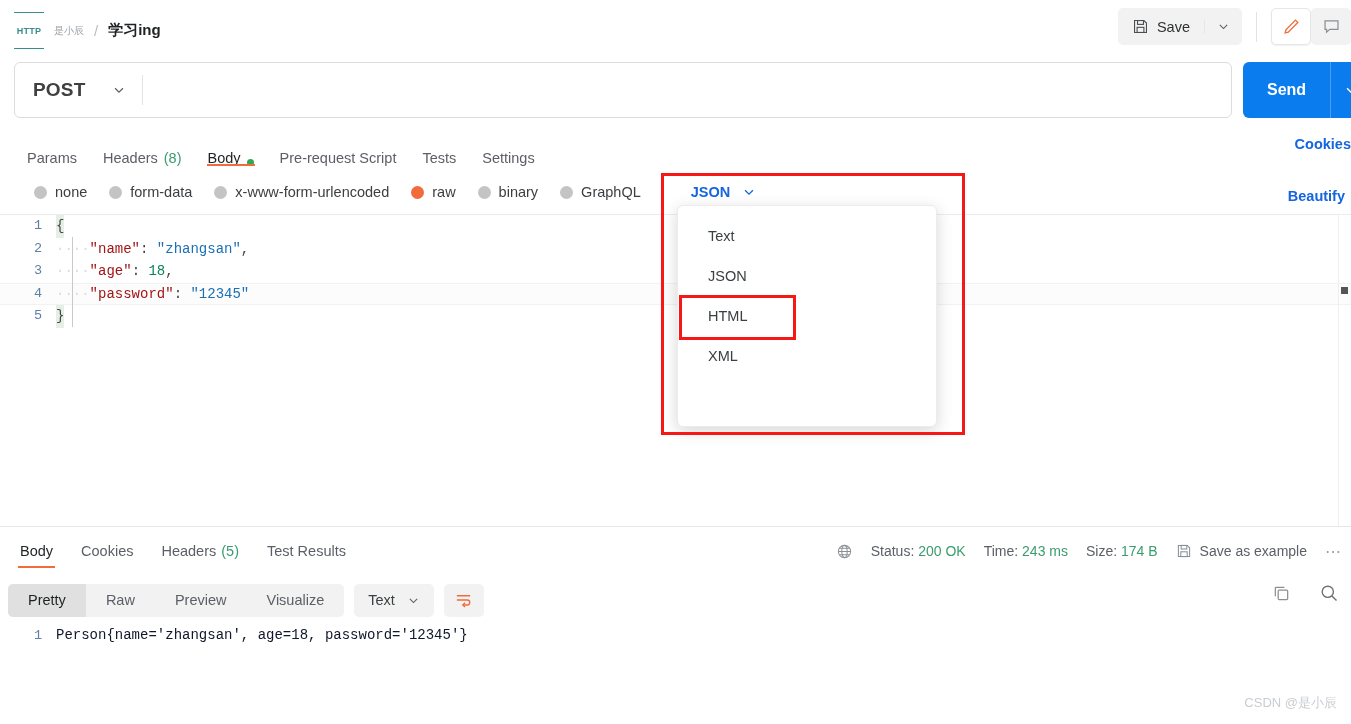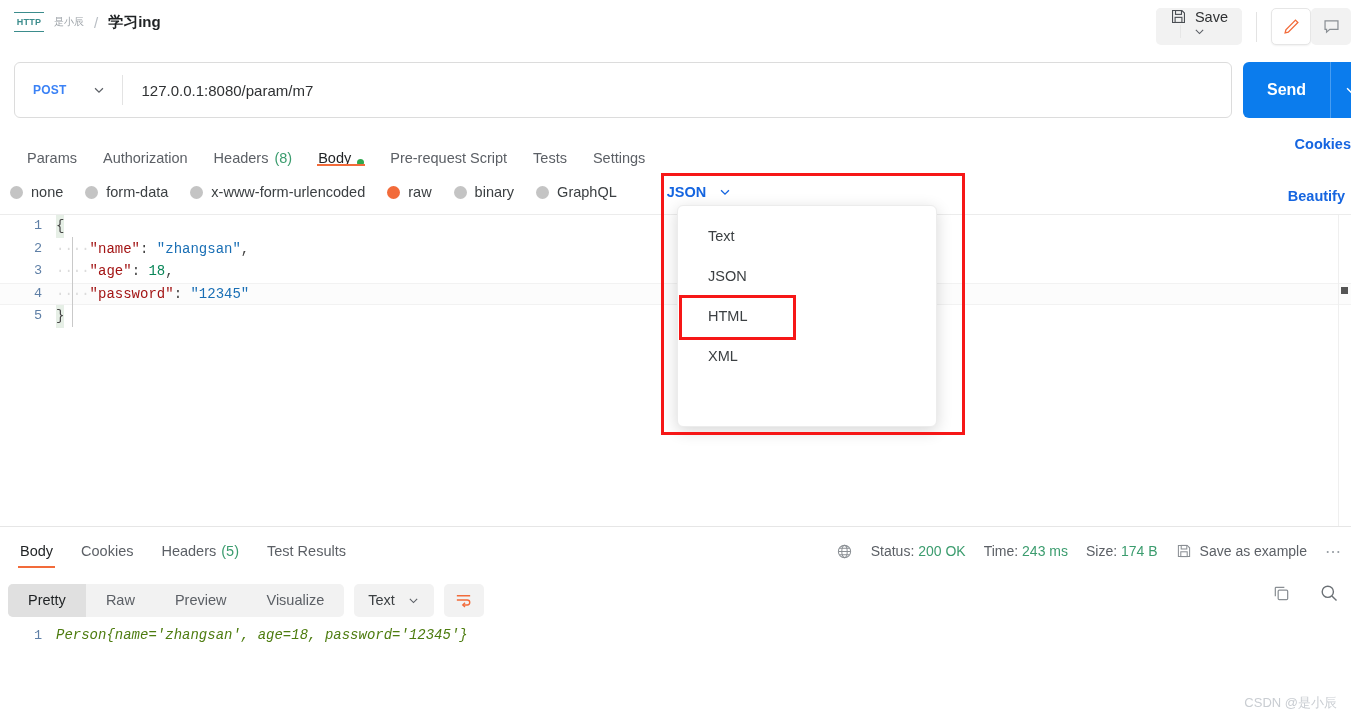--- a/index.html
+++ b/index.html
@@ -18,34 +18,34 @@
     position: absolute; left: 0; top: 0; width: 1351px; height: 54px;
     background: #fff;
   }
   .breadcrumb {
     position: absolute; left: 14px; top: 12px;
     display: flex; align-items: center; gap: 10px;
     font-size: 15px;
   }
   .http-badge {
     display:inline-flex; align-items:center; justify-content:center;
-    width: 30px; height: 20px;
+    width: 30px; height: 37px;
     color: #3b8c8c; font-size: 9px; font-weight: 700; letter-spacing: .2px;
     border-top: 1.5px solid #3b8c8c; border-bottom: 1.5px solid #3b8c8c;
     position: relative;
     font-family: "Liberation Sans", sans-serif;
   }
   .bc-parent { color: #9aa0a6; font-size: 10px; }
   .bc-sep { color: #b9bec4; font-size: 15px; }
   .bc-current { color: #1f2224; font-size: 15px; font-weight: 700; }
 
   .top-right { position: absolute; right: 0px; top: 8px; display: flex; align-items: center; }
   .save-group {
     display: flex; align-items: center; height: 37px;
-    border-radius: 5px; overflow: hidden; background: #f2f2f2; flex-direction: column;
+    border-radius: 5px; overflow: hidden; background: #f2f2f2;
   }
   .save-btn {
     display: flex; align-items: center; gap: 8px;
     padding: 0 14px 0 14px; background: #f2f2f2;
     font-size: 14.5px; color: #2f3133; cursor: pointer;
   }
   .save-caret {
     display:flex; align-items:center; justify-content:center;
     width: 38px; background: #f2f2f2; cursor: pointer;
     border-left: 1px solid #e6e6e6;
@@ -63,21 +63,21 @@
   .urlrow { position: absolute; left: 0; top: 62px; width: 1351px; height: 58px; }
   .url-box {
     position: absolute; left: 14px; top: 0; width: 1218px; height: 56px;
     border: 1px solid #dcdcdc; border-radius: 6px; background: #fff;
     display: flex; align-items: center;
   }
   .method {
     display: flex; align-items: center; gap: 26px;
     padding: 0 16px 0 18px; height: 100%; cursor: pointer;
   }
-  .method-label { color: #3b82f6; font-weight: 700; font-size: 12px; letter-spacing: .2px; }
+  .method-label { color: #404040; font-weight: 700; font-size: 19px; letter-spacing: .2px; }
   .method-sep { width: 1px; height: 30px; background: #e3e3e3; }
   .url-input {
     flex: 1; border: none; outline: none; height: 100%;
     padding: 0 18px; font-size: 15px; color: #2f3133;
     font-family: "Liberation Sans", sans-serif; background: transparent;
   }
   .send-group {
     position: absolute; left: 1243px; top: 0; height: 56px;
     display: flex; align-items: stretch;
     background: #0b7ced; border-radius: 6px; overflow: hidden;
@@ -112,21 +112,21 @@
   .green-dot { width: 7px; height: 7px; border-radius: 50%; background: #2fa84f; display:inline-block; }
   .blue-link {
     color: #1565e0; font-size: 14.5px; font-weight: 700; cursor: pointer;
   }
   .cookies-link { position: absolute; right: 0px; top: 136px; }
   .beautify-link { position: absolute; right: 6px; top: 188px; }
 
   
   .bodytype-row {
     position: absolute; left: 0; top: 172px; width: 1351px; height: 40px;
-    display: flex; align-items: center; padding-left: 10px; gap: 0;
+    display: flex; align-items: center; padding-left: 34px; gap: 0;
   }
   .radio-item { display: flex; align-items: center; gap: 8px; margin-right: 22px; cursor: pointer; }
   .radio {
     width: 13px; height: 13px; border-radius: 50%; background: #c4c4c4;
     display: inline-block; flex: none;
   }
   .radio.on { background: #f26b3a; }
   .radio-label { font-size: 14.5px; color: #3c4043; }
   .json-select {
     display: flex; align-items: center; gap: 12px; cursor: pointer;
@@ -245,21 +245,21 @@
     display: flex; align-items: center; gap: 28px;
   }
 
   
   .resp-body {
     position: absolute; left: 0; top: 624px; width: 1351px; height: 60px;
     font-family: "Liberation Mono", monospace;
   }
   .resp-line { display: flex; align-items: center; height: 22px; font-size: 14px; }
   .resp-ln { width: 56px; text-align: right; padding-right: 14px; color: #5e7fa6; font-size: 13.5px; flex: none; }
-  .resp-code { white-space: pre; color: #4d7c0f; font-style: italic; }
+  .resp-code { white-space: pre; color: #0f172a; }
 
   .watermark {
     position: absolute; right: 14px; bottom: 12px;
     font-size: 13px; color: #c9cdd2;
   }
 
   svg { display: block; }
 </style>
 </head>
 <body>
@@ -318,40 +318,36 @@
     <div class="url-box">
       <div class="method">
         <span class="method-label">POST</span>
         <span>
           <svg width="14" height="14" viewBox="0 0 16 16" fill="none" stroke="#5c6066" stroke-width="1.4">
             <path d="M3.5 6 L8 10.5 L12.5 6"></path>
           </svg>
         </span>
       </div>
       <div class="method-sep"></div>
-      <input class="url-input" type="text" value="127.0.0.1:8080/param/m7" style="">
     </div>
     <div class="send-group">
       <div class="send-btn">Send</div>
       <div class="send-caret">
         <span>
           <svg width="14" height="14" viewBox="0 0 16 16" fill="none" stroke="#ffffff" stroke-width="1.6">
             <path d="M3.5 6 L8 10.5 L12.5 6"></path>
           </svg>
         </span>
       </div>
     </div>
   </div>
 
   <div class="req-tabs">
     <div class="rtab">
       <span>Params</span>
-    </div>
-    <div class="rtab">
-      <span>Authorization</span>
     </div>
     <div class="rtab">
       <span>Headers</span>
       <span class="count">(8)</span>
     </div>
     <div class="rtab active">
       <span>Body</span>
       <span class="green-dot"></span>
     </div>
     <div class="rtab">

